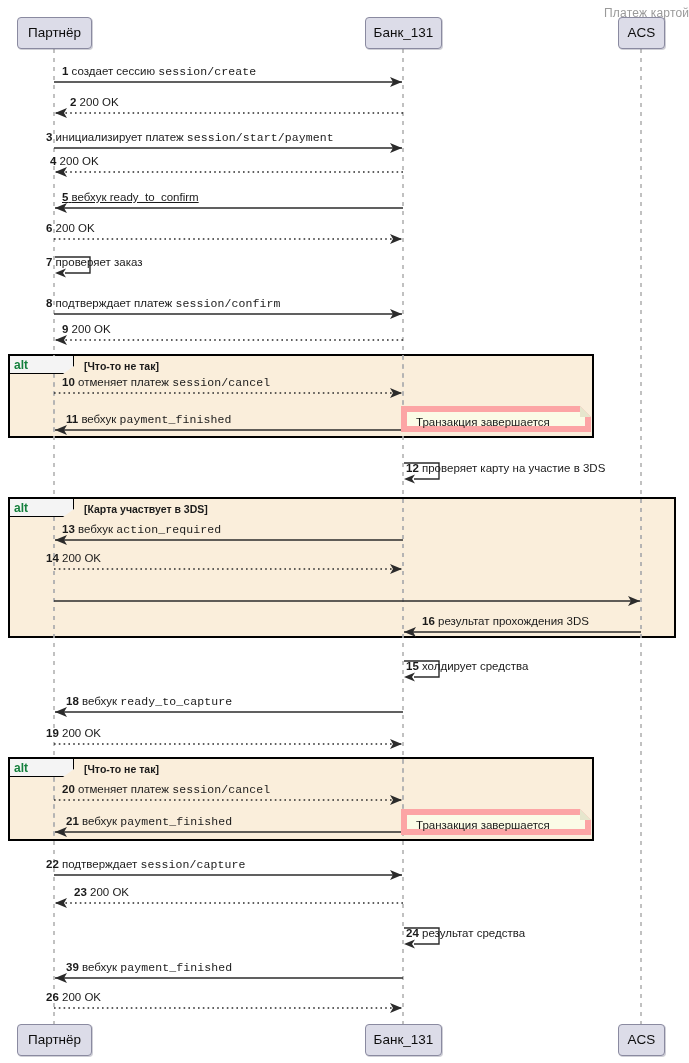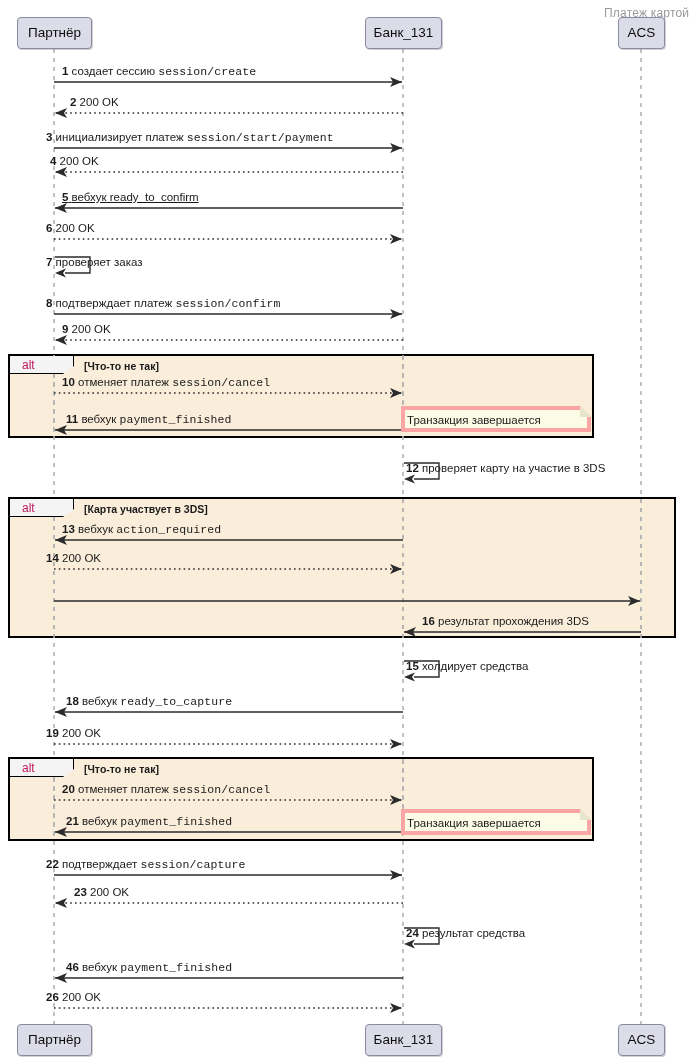--- a/index.html
+++ b/index.html
@@ -51,44 +51,44 @@
     border:2px solid #000000;
     box-sizing:border-box;
   }
   .fragtab{
     position:absolute;
     background:#f4f4f4;
     border-right:1.6px solid #000;
     border-bottom:1.6px solid #000;
     box-sizing:border-box;
     font-size:12px;
-    font-weight:normal;
-    color:#be185d;
-    padding-left:12px;
+    font-weight:bold;
+    color:#15803d;
+    padding-left:4px;
     line-height:18px;
     -webkit-clip-path:polygon(0 0,100% 0,100% 55%,calc(100% - 11px) 100%,0 100%);
     clip-path:polygon(0 0,100% 0,100% 55%,calc(100% - 11px) 100%,0 100%);
   }
   .fragcond{
     position:absolute;
     font-size:10.5px;
     font-weight:bold;
     color:#1a1a1a;
     white-space:nowrap;
     line-height:1;
   }
   
   .note{
     position:absolute;
     background:#fbfbe6;
-    border:4px solid #fca5a5;
+    border:6px solid #fca5a5;
     box-sizing:border-box;
     font-size:11.5px;
     color:#1a1a1a;
-    padding:4px 16px 4px 2px;
+    padding:4px 16px 4px 9px;
     line-height:1.15;
     white-space:nowrap;
     -webkit-clip-path:polygon(0 0,calc(100% - 11px) 0,100% 11px,100% 100%,0 100%);
     clip-path:polygon(0 0,calc(100% - 11px) 0,100% 11px,100% 100%,0 100%);
   }
   .notefold{
     position:absolute;
     width:0;height:0;
     border-left:11px solid #e6e6cd;
     border-top:11px solid transparent;
@@ -236,16 +236,16 @@
       <div class="msg" style="left: 46px; top: 553px;"><span class="num">14</span> <span>200 OK</span></div>
       <div class="msg" style="left: 422px; top: 616px;"><span class="num">16</span> <span>результат прохождения 3DS</span></div>
       <div class="msg" style="left: 406px; top: 661px;"><span class="num">15</span> <span>холдирует средства</span></div>
       <div class="msg" style="left: 66px; top: 696px;"><span class="num">18</span> <span>вебхук </span><span class="mono">ready_to_capture</span></div>
       <div class="msg" style="left: 46px; top: 728px;"><span class="num">19</span> <span>200 OK</span></div>
       <div class="msg" style="left: 62px; top: 784px;"><span class="num">20</span> <span>отменяет платеж </span><span class="mono">session/cancel</span></div>
       <div class="msg" style="left: 66px; top: 816px;"><span class="num">21</span> <span>вебхук </span><span class="mono">payment_finished</span></div>
       <div class="msg" style="left: 46px; top: 859px;"><span class="num">22</span> <span>подтверждает </span><span class="mono">session/capture</span></div>
       <div class="msg" style="left: 62px; top: 887px; margin-left: 12px;"><span class="num">23</span> <span>200 OK</span></div>
       <div class="msg" style="left: 406px; top: 928px;"><span class="num">24</span> <span>результат средства</span></div>
-      <div class="msg" style="left: 66px; top: 962px;"><span class="num">46</span> <span>вебхук </span><span class="mono">payment_finished</span></div>
+      <div class="msg" style="left: 66px; top: 962px;"><span class="num">39</span> <span>вебхук </span><span class="mono">payment_finished</span></div>
       <div class="msg" style="left: 46px; top: 992px;"><span class="num">26</span> <span>200 OK</span></div>
     </div>
 </div>
 
 </body></html>

